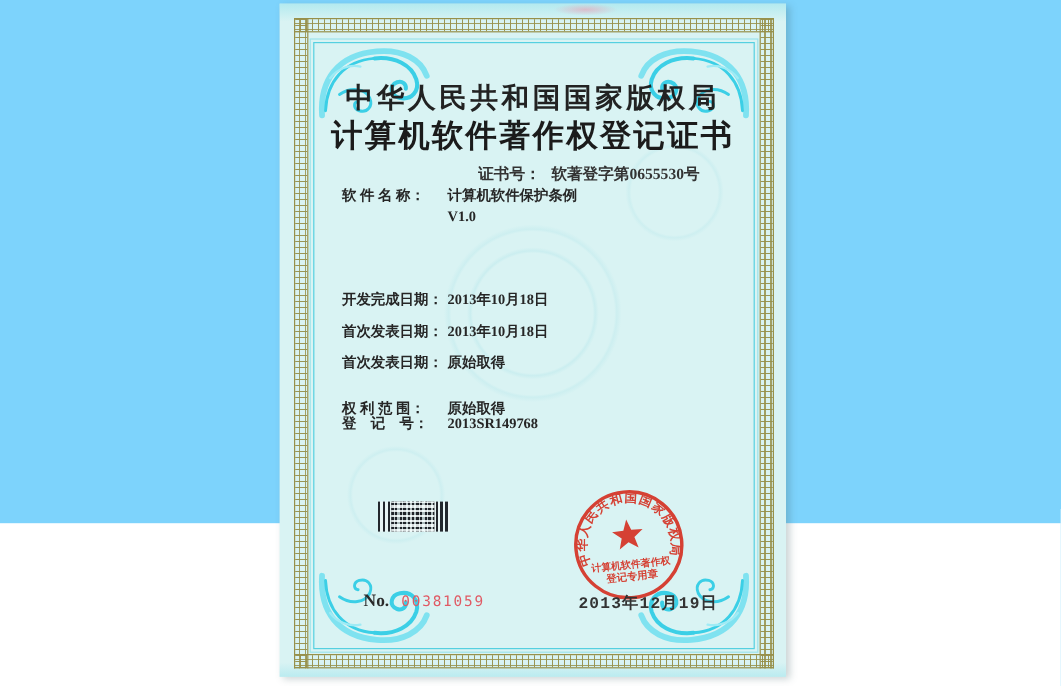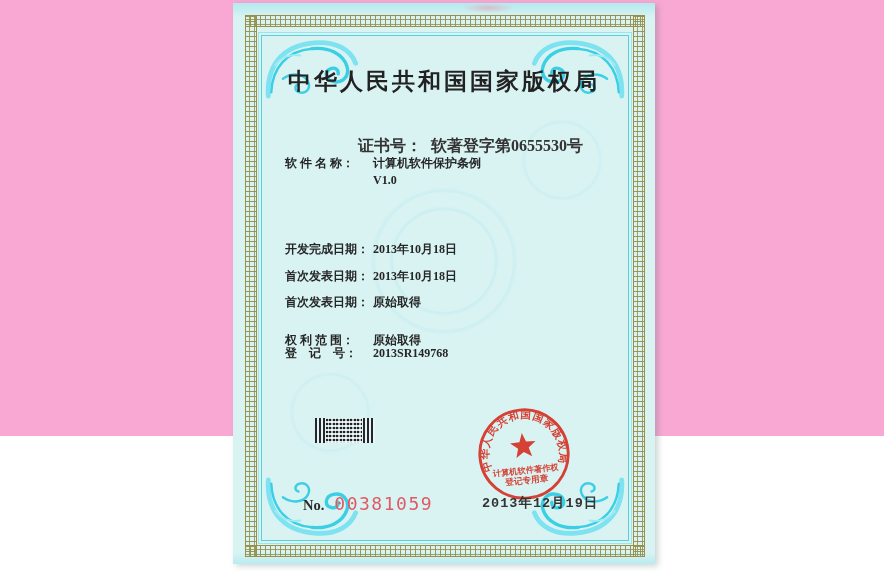--- a/index.html
+++ b/index.html
@@ -1,21 +1,21 @@
 <!DOCTYPE html>
 <html><head>
 <meta charset="utf-8">
 <style>
   html,body{margin:0;padding:0;}
   body{
     width:884px;height:572px;background:#ffffff;
     font-family:"Liberation Serif","DejaVu Serif",serif;
     overflow:hidden;
   }
-  .stage{position:relative;width:884px;height:436px;background:#f9a8d4;}
+  .stage{position:relative;width:884px;height:436px;background:#7dd3fc;}
 
   
   .certificate{
     position:absolute;left:233px;top:3px;width:422px;height:561px;
     background-color:#d9f3f3;
     background-image:
       linear-gradient(180deg, rgba(148,226,236,.55), rgba(148,226,236,0) 15px),
       linear-gradient(0deg, rgba(148,226,236,.45), rgba(148,226,236,0) 12px),
       radial-gradient(circle at 50% 46%, rgba(108,204,218,0) 50px, rgba(108,204,218,.13) 52px, rgba(108,204,218,0) 55px),
       radial-gradient(circle at 50% 46%, rgba(108,204,218,0) 68px, rgba(108,204,218,.11) 70px, rgba(108,204,218,0) 74px),
@@ -65,21 +65,21 @@
   
   .authority{
     position:absolute;top:63px;left:0;right:0;text-align:center;
     font-size:23px;font-weight:bold;letter-spacing:3px;color:#222;white-space:nowrap;
   }
   .cert-title{
     position:absolute;top:93px;left:0;right:0;text-align:center;
     font-size:26px;font-weight:bold;letter-spacing:2px;color:#1b1b1b;white-space:nowrap;
   }
   .certno{
-    position:absolute;top:133px;right:72px;font-size:16px;color:#333;
+    position:absolute;top:133px;right:72px;font-size:13px;color:#333;
     font-weight:bold;white-space:nowrap;
   }
   .certno .lbl{margin-right:9px;}
 
   
   .row{
     position:absolute;left:52px;width:345px;display:flex;
     font-size:12px;font-weight:bold;color:#262626;line-height:16px;white-space:nowrap;font-family:Liberation Serif, serif;
   }
   .row .label{flex:0 0 88px;width:88px;}
@@ -105,21 +105,21 @@
     position:absolute;left:11px;right:13px;top:0;bottom:0;
     background-image:
       repeating-linear-gradient(0deg, rgba(245,252,252,.85) 0 2px, rgba(20,24,28,.25) 2px 4px),
       repeating-linear-gradient(90deg,#23272d 0 2px,#e8f5f5 2px 3px,#23272d 3px 5px,#dff1f1 5px 7px);
   }
 
   
   .serial{position:absolute;left:70px;top:490px;font-size:14.5px;color:#2a2a2a;font-weight:bold;white-space:nowrap;}
   .serial .num{
     color:#e05a64;font-family:"DejaVu Sans Mono","Liberation Mono",monospace;
-    font-size:18px;letter-spacing:1.5px;margin-left:10px;font-weight:normal;
+    font-size:12px;letter-spacing:1.5px;margin-left:10px;font-weight:normal;
   }
 
   
   .seal{position:absolute;left:243px;top:403px;width:96px;height:96px;transform:rotate(-6deg);opacity:.95;}
   .seal svg{width:100%;height:100%;display:block;}
   .issue-date{
     position:absolute;left:249px;top:491px;font-size:13.5px;font-weight:bold;
     letter-spacing:1px;color:#333;white-space:nowrap;font-family:Liberation Mono, monospace;
   }
 </style>
@@ -175,20 +175,21 @@
           <path d="M3,60 C1,30 16,8 50,5 C72,3 88,12 93,26" stroke="#7fe2f0" stroke-width="5"></path>
           <path d="M6,56 C7,31 22,13 48,11" stroke="#3bcfe6" stroke-width="2.5"></path>
           <path d="M48,11 C66,9 80,17 84,29 C87,39 80,47 70,45 C62,43.5 60,34 67.5,31.5 C72,30 75.5,33 75,37" stroke="#3bcfe6" stroke-width="3.5"></path>
           <path d="M18,42 C28,35 40,37 44,45 C47,52 42,58 35,56 C30,54.5 29.5,49 34,48" stroke="#3bcfe6" stroke-width="2.5"></path>
           <path d="M10,28 C16,20 26,16 36,18" stroke="#9febf5" stroke-width="2"></path>
         </g>
       </svg>
     </div>
 
     <div class="authority">中华人民共和国国家版权局</div>
+    <div class="cert-title">计算机软件著作权登记证书</div>
     <div class="certno">
       <span class="lbl">证书号：</span><span>软著登字第0655530号</span>
     </div>
 
     <div class="row r0">
       <span class="label">软 件 名 称：</span>
       <span class="vblock">
         <div>计算机软件保护条例</div>
         <div>V1.0</div>
       </span>

